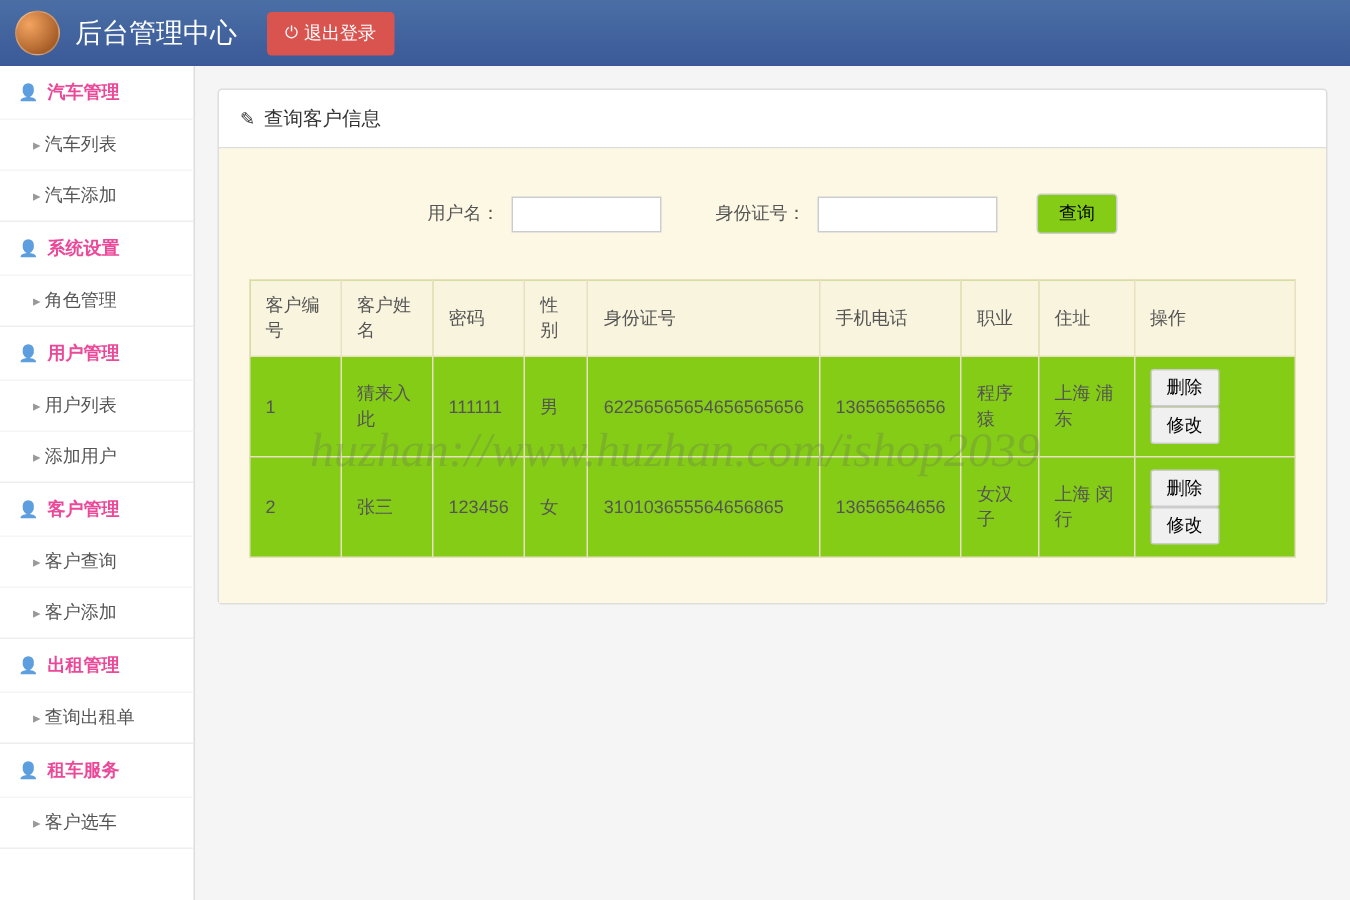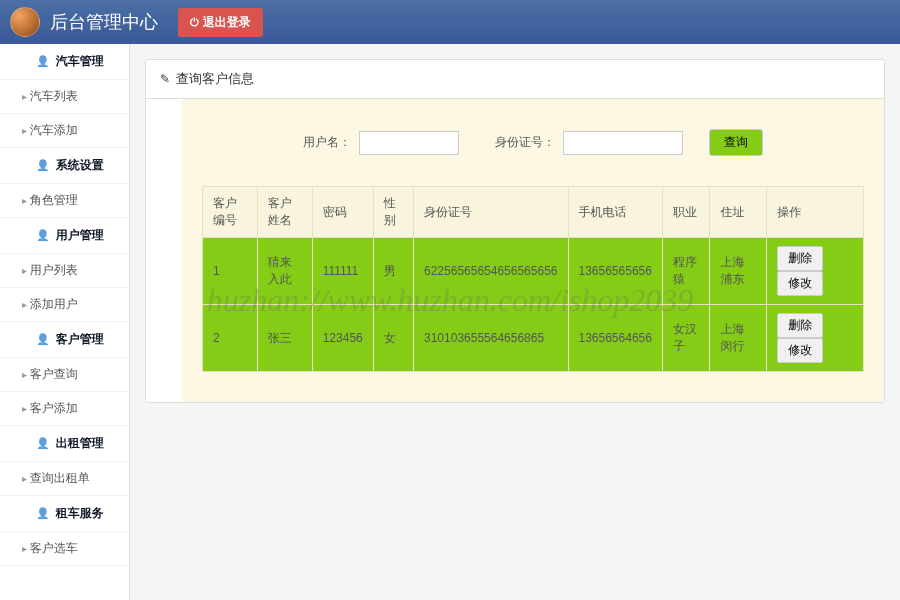--- a/index.html
+++ b/index.html
@@ -1,38 +1,38 @@
 <!DOCTYPE html>
 <html><head>
 <meta charset="utf-8">
 <style>
 * { margin: 0; padding: 0; box-sizing: border-box; font-family: "Microsoft YaHei", Arial, sans-serif; }
 body { background: #f5f5f5; font-size: 12px; color: #333; }
 
 .header { height: 44px; background: linear-gradient(to bottom, #4a6fa5 0%, #3b5998 100%); display: flex; align-items: center; padding: 0 10px; }
 .avatar { width: 30px; height: 30px; border-radius: 50%; background: radial-gradient(circle at 30% 30%, #f4a460, #8b4513); margin-right: 10px; border: 1px solid rgba(255,255,255,0.3); }
 .app-title { color: #fff; font-size: 18px; font-weight: 300; margin-right: 20px; }
-.logout-btn { background: #d9534f; color: #fff; border: none; padding: 6px 12px; font-size: 12px; border-radius: 3px; cursor: pointer; display: flex; align-items: center; gap: 4px; font-weight: bold; }
+.logout-btn { background: #d9534f; color: #fff; border: none; padding: 6px 12px; font-size: 12px; border-radius: 3px; cursor: pointer; display: flex; align-items: center; gap: 4px; }
 .logout-btn::before { content: "⏻"; font-size: 11px; }
 
 .container { display: flex; min-height: calc(100vh - 44px); }
 .sidebar { width: 130px; background: #fff; border-right: 1px solid #ddd; }
 .nav-header { background: #337ab7; color: #fff; padding: 9px 12px; font-size: 13px; font-weight: bold; display: flex; align-items: center; gap: 6px; }
 .nav-header::before { content: "☰"; font-size: 12px; }
 .nav-section { border-bottom: 1px solid #eee; }
-.nav-section-title { padding: 9px 12px; font-size: 12px; color: #0f172a; display: flex; align-items: center; gap: 6px; cursor: pointer; font-weight: bold; margin-left: 24px; }
+.nav-section-title { padding: 9px 12px; font-size: 12px; color: #ec4899; display: flex; align-items: center; gap: 6px; cursor: pointer; font-weight: bold; }
 .nav-section-title::before { content: "👤"; font-size: 11px; opacity: 0.7; }
 .nav-item { padding: 8px 12px 8px 22px; font-size: 12px; color: #555; cursor: pointer; border-top: 1px solid #f5f5f5; }
 .nav-item::before { content: "▸ "; color: #999; font-size: 10px; }
 
 .main { flex: 1; padding: 15px; }
 .panel { background: #fff; border: 1px solid #ddd; border-radius: 3px; }
 .panel-header { padding: 10px 14px; border-bottom: 1px solid #ddd; font-size: 13px; display: flex; align-items: center; gap: 6px; }
 .panel-header::before { content: "✎"; font-size: 12px; }
-.panel-body { background: #fcf8e3; padding: 30px 20px; margin-left: 36px; }
+.panel-body { background: #fcf8e3; padding: 30px 20px; }
 
 .search-row { display: flex; justify-content: center; align-items: center; gap: 8px; margin-bottom: 30px; font-size: 12px; }
 .search-row label { color: #555; }
 .search-row input { border: 1px solid #ccc; padding: 4px 6px; font-size: 12px; width: 100px; height: 24px; }
 .search-row input.wide { width: 120px; }
 .search-btn { background: #84cc16; border: 1px solid #ccc; padding: 4px 14px; font-size: 12px; cursor: pointer; border-radius: 3px; }
 
 table { width: 100%; border-collapse: collapse; background: #84cc16; }
 th, td { border: 1px solid #e8e0c0; padding: 8px 10px; text-align: left; font-size: 12px; }
 th { background: #f9f4dd; font-weight: normal; color: #555; }

